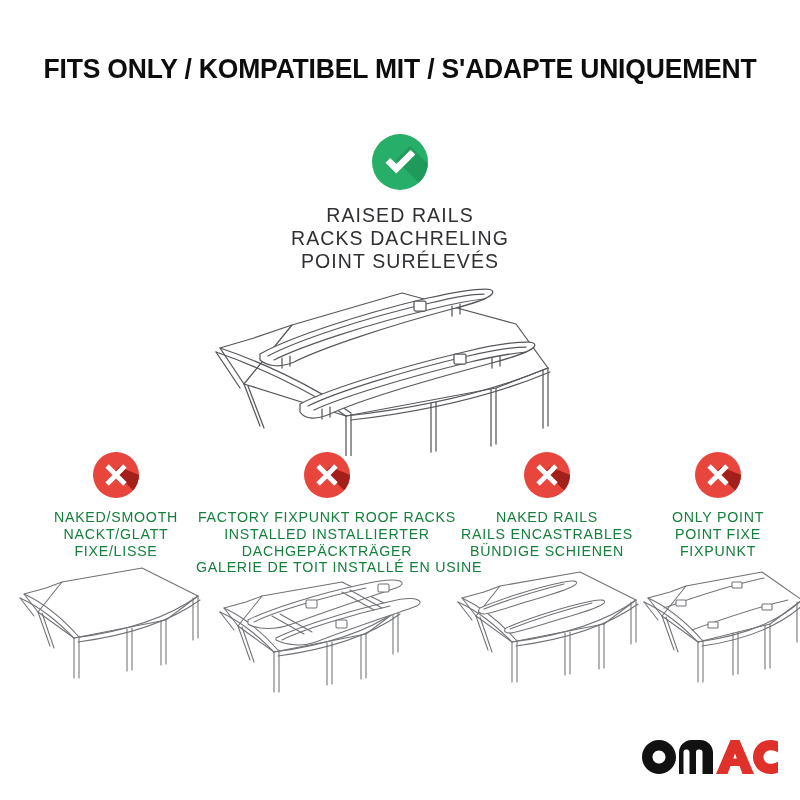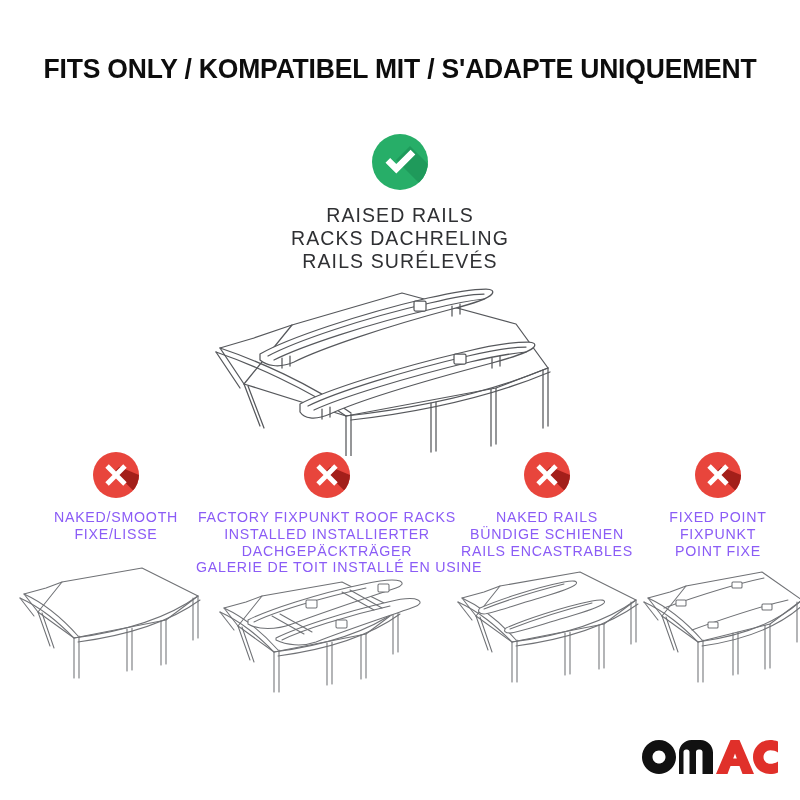--- a/index.html
+++ b/index.html
@@ -89,21 +89,21 @@
     height: 240px;
   }
   .neg-col {
     position: absolute;
     top: 0;
     text-align: center;
   }
   .neg-col .badge { width: 46px; height: 46px; }
   .neg-label {
     margin-top: 11px;
-    color: #8b5cf6;
+    color: #15803d;
     font-size: 14.2px;
     line-height: 16.8px;
     letter-spacing: 0.75px;
     white-space: nowrap;
   }
   .neg-illu {
     position: absolute;
     left: 0;
     width: 100%;
   }
@@ -139,21 +139,21 @@
       <polygon points="24,26 56,58 56,30 38,12"></polygon>
     </svg>
     <svg class="glyph" viewBox="0 0 56 56" aria-hidden="true">
       <path d="M13.5 28.8 L18.2 23.9 L24.3 30.0 L38.6 15.8 L43.3 20.6 L24.3 39.6 Z"></path>
     </svg>
   </div>
 
   <div class="rails-label">
     <div>RAISED RAILS</div>
     <div>RACKS DACHRELING</div>
-    <div>RAILS SURÉLEVÉS</div>
+    <div>POINT SURÉLEVÉS</div>
   </div>
 </div>
 
 <div class="main-illu">
   <svg viewBox="0 0 410 180" width="410" height="180" aria-hidden="true">
     <g class="lineart" stroke="#56585c" stroke-width="1.25">
 
       <path d="M48 108 L96 49 L206 17 L320 48 L352 92 L300 112 L150 140 Z" fill="#ffffff"></path>
 
       <path d="M48 108 L24 72 M24 72 L58 62 M58 62 L96 49"></path>
@@ -199,20 +199,21 @@
     <div class="badge red">
       <svg class="shadow" viewBox="0 0 56 56" aria-hidden="true">
         <polygon points="26,24 56,54 56,28 32,18"></polygon>
       </svg>
       <svg class="glyph" viewBox="0 0 56 56" aria-hidden="true">
         <path d="M19.2 15.0 L28 23.8 L36.8 15.0 L41 19.2 L32.2 28 L41 36.8 L36.8 41 L28 32.2 L19.2 41 L15 36.8 L23.8 28 L15 19.2 Z"></path>
       </svg>
     </div>
     <div class="neg-label">
       <div>NAKED/SMOOTH</div>
+      <div>NACKT/GLATT</div>
       <div>FIXE/LISSE</div>
     </div>
     <div class="neg-illu" style="top:108px;">
       <svg viewBox="0 0 200 120" width="200" height="120" aria-hidden="true">
         <g class="lineart" stroke="#707276" stroke-width="1.05">
           <path d="M22 52 L46 22 L126 8 L182 36 L150 60 L58 78 Z" fill="#ffffff"></path>
           <path d="M22 52 L8 34 M8 34 L30 28 L46 22"></path>
           <path d="M18 56 L4 38"></path>
           <path d="M22 52 L34 86 M26 53 L38 88"></path>
           <path d="M4 38 C 26 48 42 62 58 78"></path>
@@ -281,22 +282,22 @@
     <div class="badge red">
       <svg class="shadow" viewBox="0 0 56 56" aria-hidden="true">
         <polygon points="26,24 56,54 56,28 32,18"></polygon>
       </svg>
       <svg class="glyph" viewBox="0 0 56 56" aria-hidden="true">
         <path d="M19.2 15.0 L28 23.8 L36.8 15.0 L41 19.2 L32.2 28 L41 36.8 L36.8 41 L28 32.2 L19.2 41 L15 36.8 L23.8 28 L15 19.2 Z"></path>
       </svg>
     </div>
     <div class="neg-label">
       <div>NAKED RAILS</div>
+      <div>RAILS ENCASTRABLES</div>
       <div>BÜNDIGE SCHIENEN</div>
-      <div>RAILS ENCASTRABLES</div>
     </div>
     <div class="neg-illu" style="top:108px;">
       <svg viewBox="0 0 190 125" width="190" height="125" aria-hidden="true">
         <g class="lineart" stroke="#707276" stroke-width="1.05">
           <path d="M24 56 L48 26 L128 12 L184 40 L152 64 L60 82 Z" fill="#ffffff"></path>
           <path d="M24 56 L10 38 M10 38 L32 32 L48 26"></path>
           <path d="M20 60 L6 42"></path>
           <path d="M24 56 L36 90 M28 57 L40 92"></path>
           <path d="M6 42 C 28 52 44 66 60 82"></path>
           <path d="M10 38 C 32 48 48 62 64 80"></path>
@@ -322,23 +323,23 @@
   <div class="neg-col col3">
     <div class="badge red">
       <svg class="shadow" viewBox="0 0 56 56" aria-hidden="true">
         <polygon points="26,24 56,54 56,28 32,18"></polygon>
       </svg>
       <svg class="glyph" viewBox="0 0 56 56" aria-hidden="true">
         <path d="M19.2 15.0 L28 23.8 L36.8 15.0 L41 19.2 L32.2 28 L41 36.8 L36.8 41 L28 32.2 L19.2 41 L15 36.8 L23.8 28 L15 19.2 Z"></path>
       </svg>
     </div>
     <div class="neg-label">
-      <div>FIXED POINT</div>
+      <div>ONLY POINT</div>
+      <div>POINT FIXE</div>
       <div>FIXPUNKT</div>
-      <div>POINT FIXE</div>
     </div>
     <div class="neg-illu" style="top:108px;">
       <svg viewBox="0 0 170 125" width="170" height="125" aria-hidden="true">
         <g class="lineart" stroke="#707276" stroke-width="1.05">
           <path d="M26 56 L50 26 L126 12 L166 40 L134 64 L62 82 Z" fill="#ffffff"></path>
           <path d="M26 56 L12 38 M12 38 L34 32 L50 26"></path>
           <path d="M22 60 L8 42"></path>
           <path d="M26 56 L38 90 M30 57 L42 92"></path>
           <path d="M8 42 C 30 52 46 66 62 82"></path>
           <path d="M12 38 C 34 48 50 62 66 80"></path>

